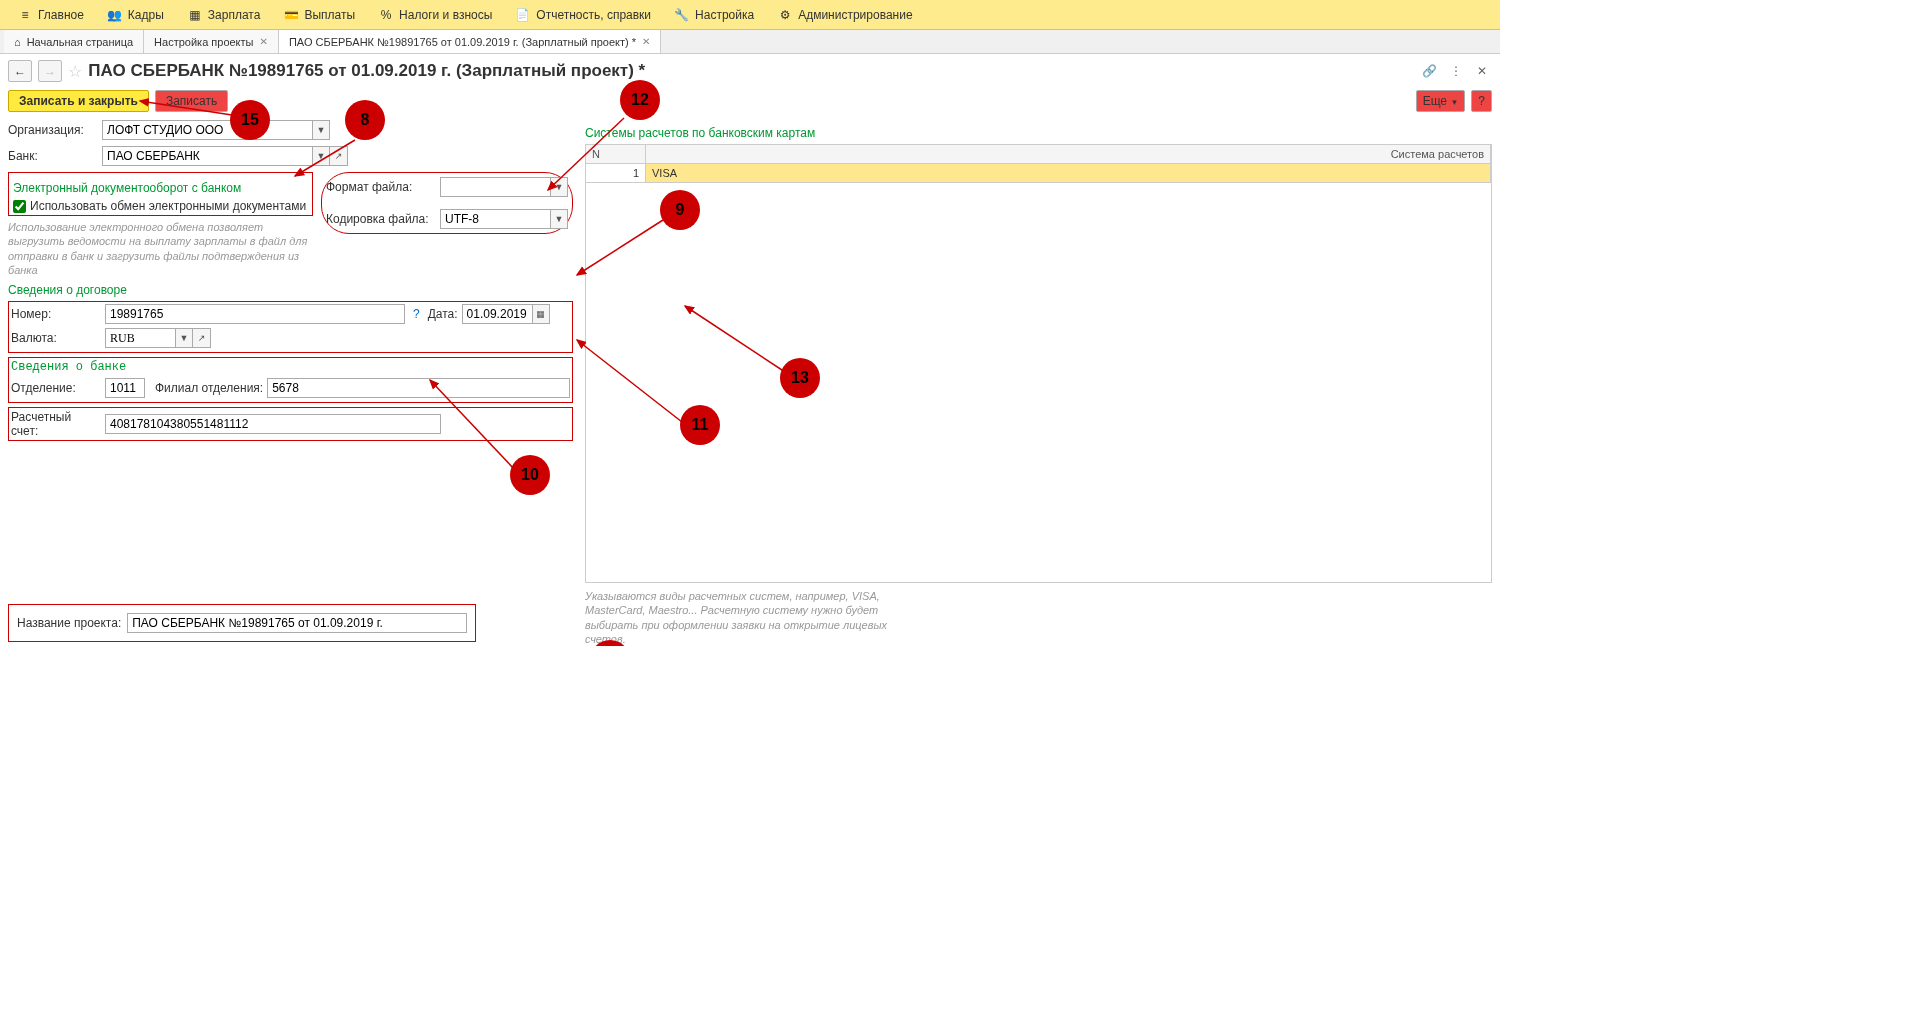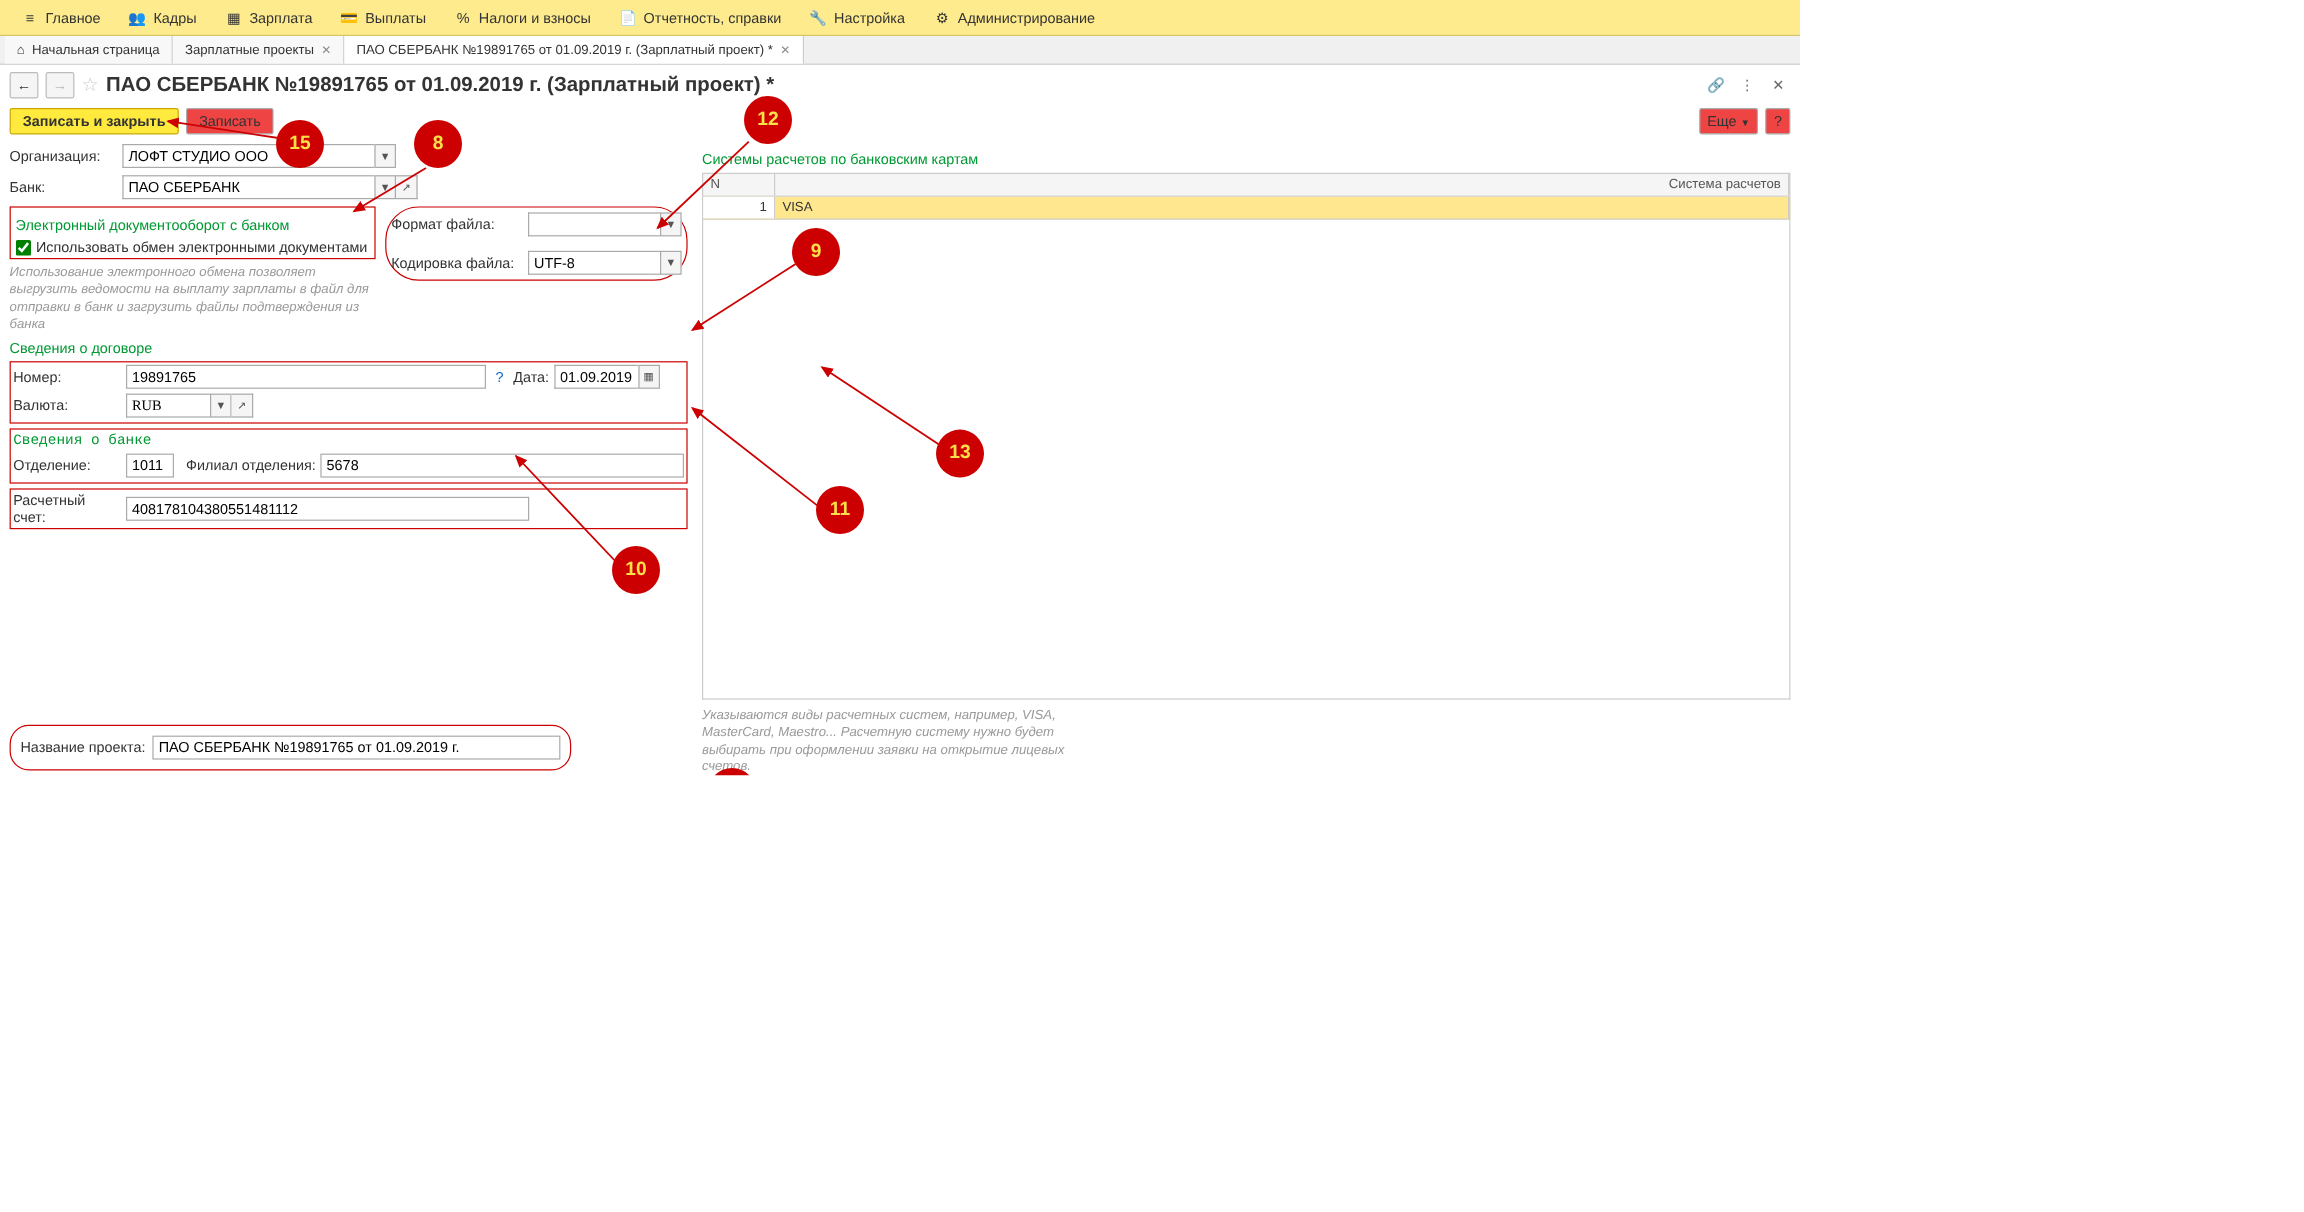--- a/index.html
+++ b/index.html
@@ -58,21 +58,21 @@
 
 .red-box { border: 1.5px solid #c00; padding: 2px; }
 
 
 .table-hdr { display: flex; background: #f5f5f5; border: 1px solid #ccc; }
 .table-hdr .th { padding: 3px 6px; border-right: 1px solid #ccc; font-size: 11px; color:#555; }
 .table-row { display: flex; border: 1px solid #ccc; border-top: none; background: #ffe78f; }
 .table-row .td { padding: 3px 6px; border-right: 1px solid #ccc; font-size: 11px; }
 
 
-.anno { position: absolute; width: 40px; height: 40px; border-radius: 50%; background: #c00; color: #fde047; font-size: 16px; font-weight: bold; display: flex; align-items: center; justify-content: center; z-index: 100; }
+.anno { position: absolute; width: 40px; height: 40px; border-radius: 50%; background: #c00; color: #000000; font-size: 16px; font-weight: bold; display: flex; align-items: center; justify-content: center; z-index: 100; }
 .anno-wrap { position: relative; }
 
 svg.arrow { position: absolute; z-index: 99; pointer-events:none; }
 
 .bottom-row { padding: 8px; display:flex; align-items:center; gap:6px; position:absolute; bottom:4px; left:0; }
 .question-mark { color:#0066cc; cursor:pointer; padding:0 4px; }
 </style>
 </head>
 <body>
 
@@ -112,21 +112,21 @@
         <span>Администрирование</span>
       </div>
 </div>
 
 <div class="tabbar">
   <div class="tab">
         <span>⌂</span>
         <span>Начальная страница</span>
       </div>
   <div class="tab">
-        <span>Зарплатные проекты</span>
+        <span>Настройка проекты</span>
         <span class="tab-close">✕</span>
       </div>
   <div class="tab active">
         <span>ПАО СБЕРБАНК №19891765 от 01.09.2019 г. (Зарплатный проект) *</span>
         <span class="tab-close">✕</span>
       </div>
 </div>
 
 <div class="titlerow">
   <div class="nav-btn">←</div>
@@ -247,21 +247,21 @@
     </div>
     <div class="table-row">
       <div class="td" style="width:60px; text-align:right; background:#fff;">1</div>
       <div class="td" style="flex:1;">VISA</div>
     </div>
     <div style="height:400px; border:1px solid #ccc; border-top:none;"></div>
     <div class="hint-text" style="margin-top:6px; max-width:320px;">Указываются виды расчетных систем, например, VISA, MasterCard, Maestro... Расчетную систему нужно будет выбирать при оформлении заявки на открытие лицевых счетов.</div>
   </div>
 </div>
 
-<div class="bottom-row red-box" style="left:8px; right:auto; width:468px;border-radius:16px;">
+<div class="bottom-row red-box" style="left:8px; right:auto; width:468px;">
   <label>Название проекта:</label>
   <input class="input" style="flex: 1 1 0%;" value="ПАО СБЕРБАНК №19891765 от 01.09.2019 г.">
 </div>
 
 <div class="anno" style="top:100px; left:230px;">15</div>
 <div class="anno" style="top:100px; left:345px;">8</div>
 <div class="anno" style="top:80px; left:620px;">12</div>
 <div class="anno" style="top:190px; left:660px;">9</div>
 <div class="anno" style="top:405px; left:680px;">11</div>
 <div class="anno" style="top:455px; left:510px;">10</div>

